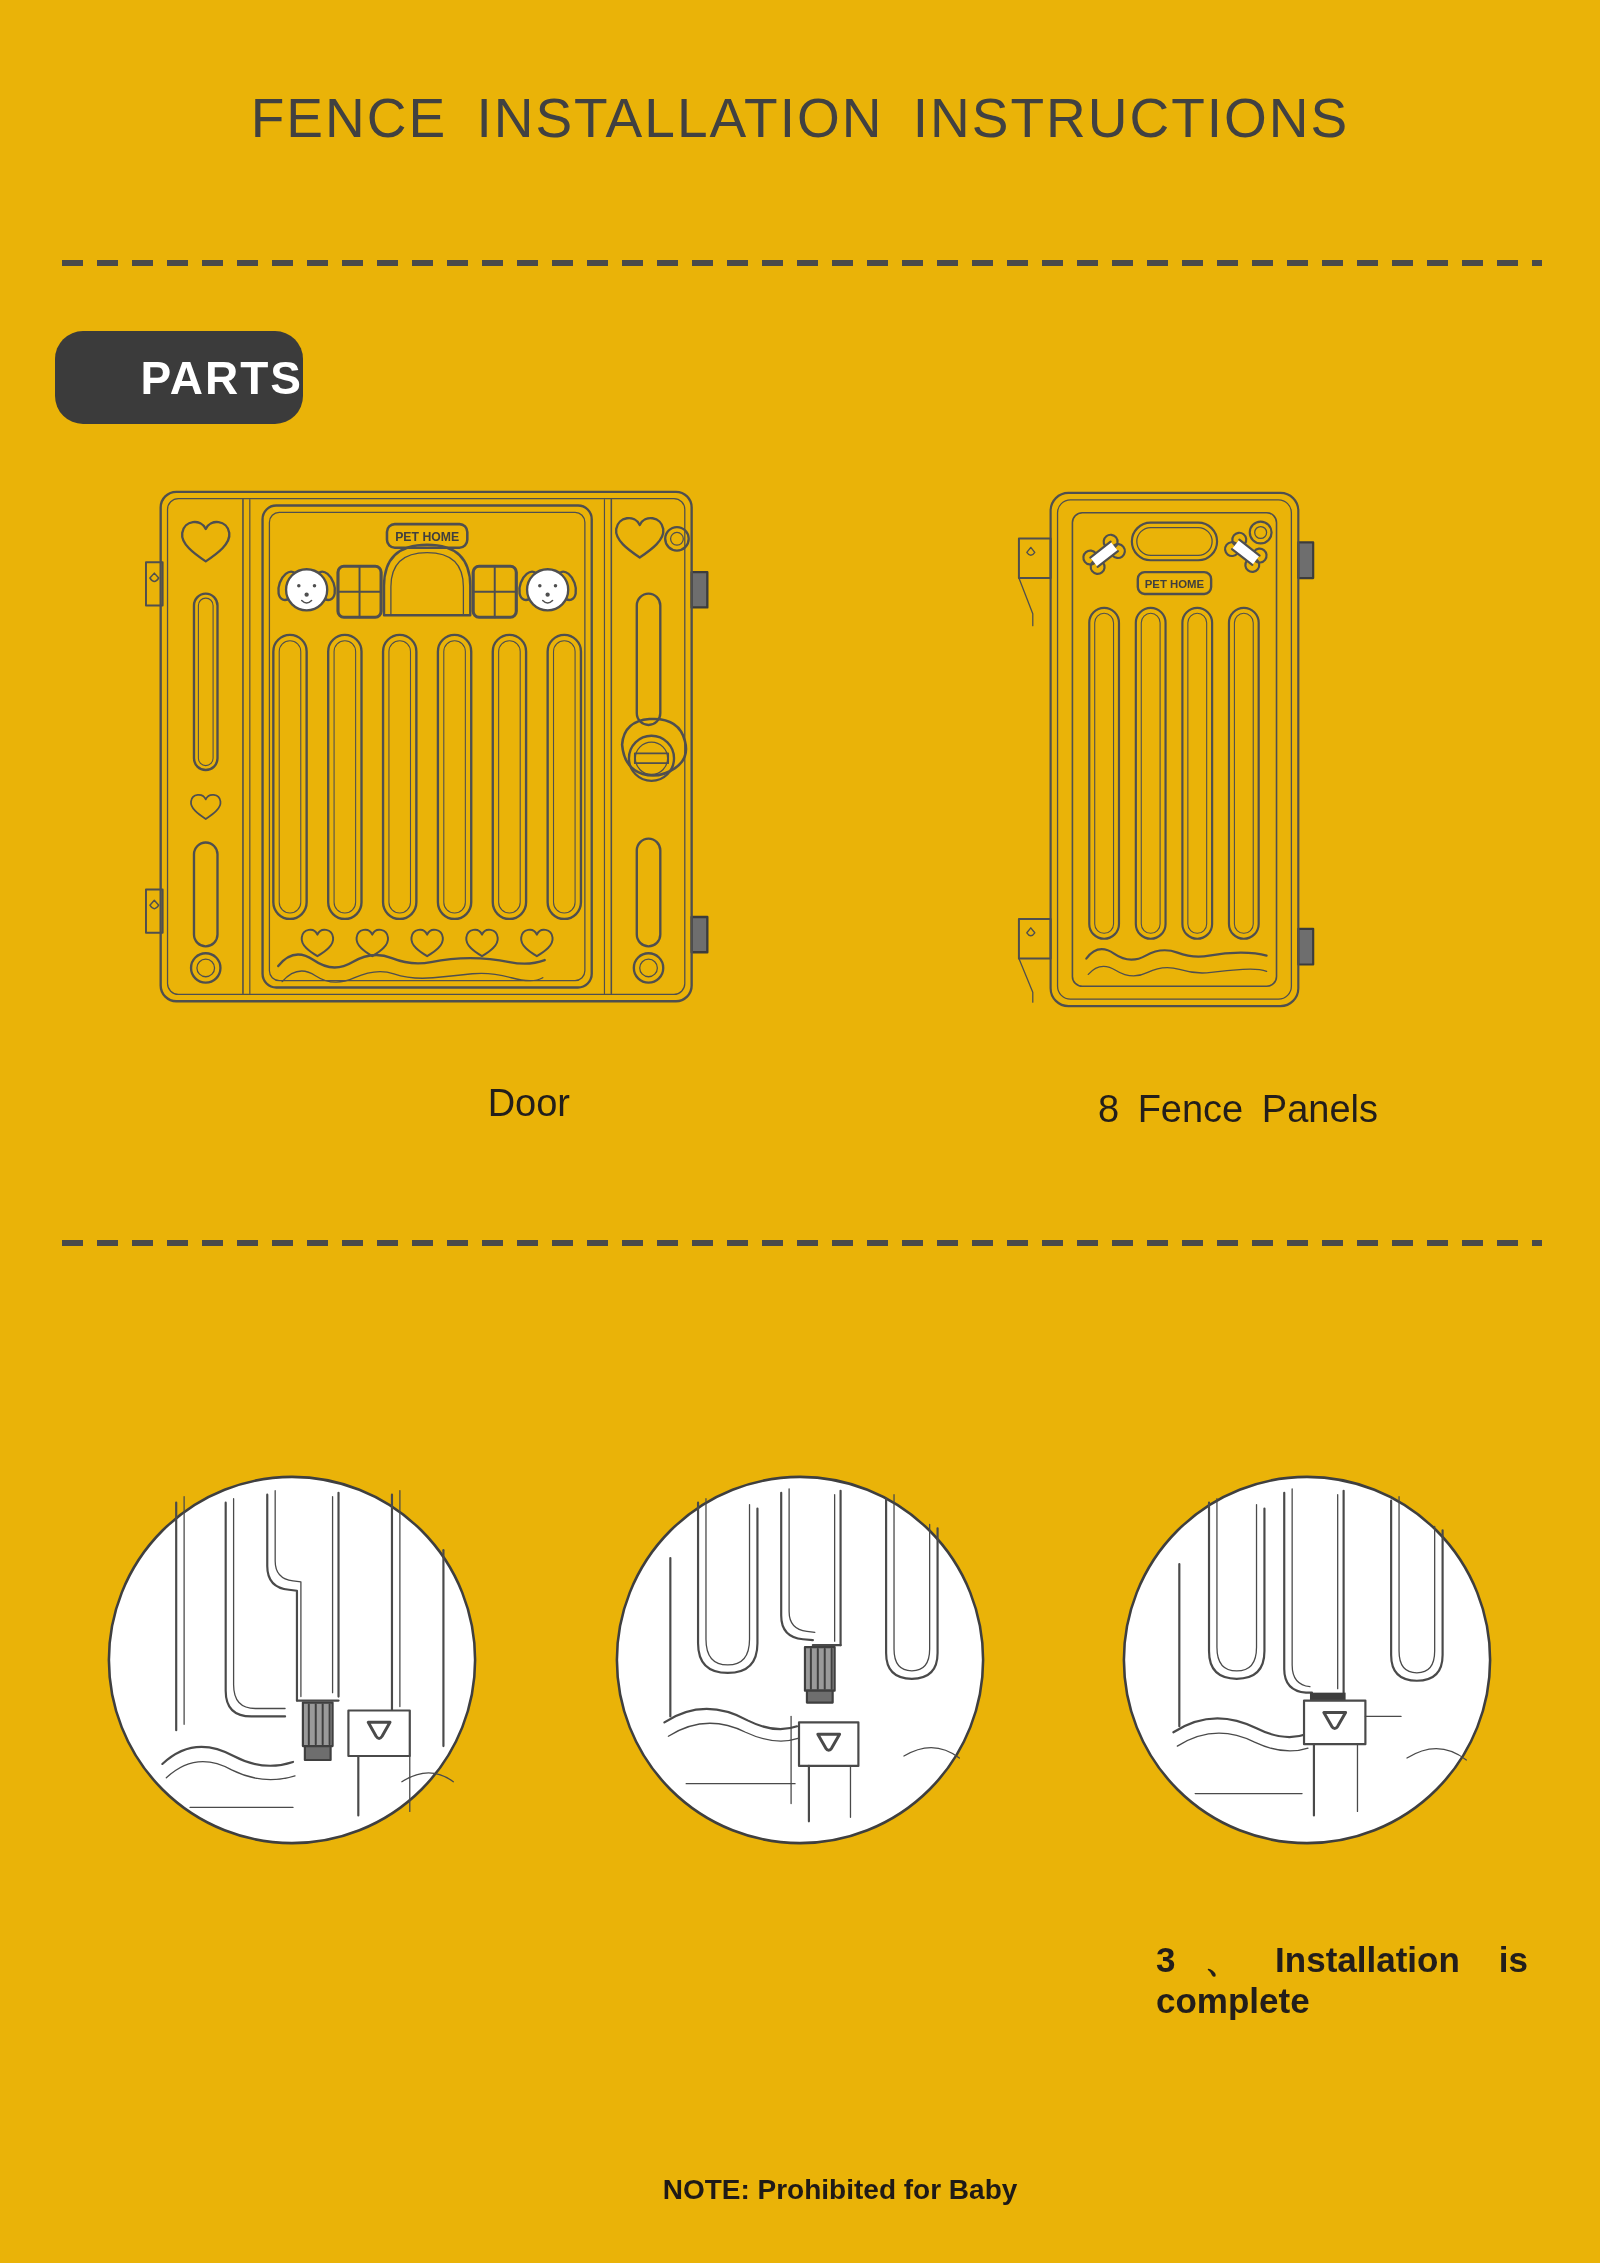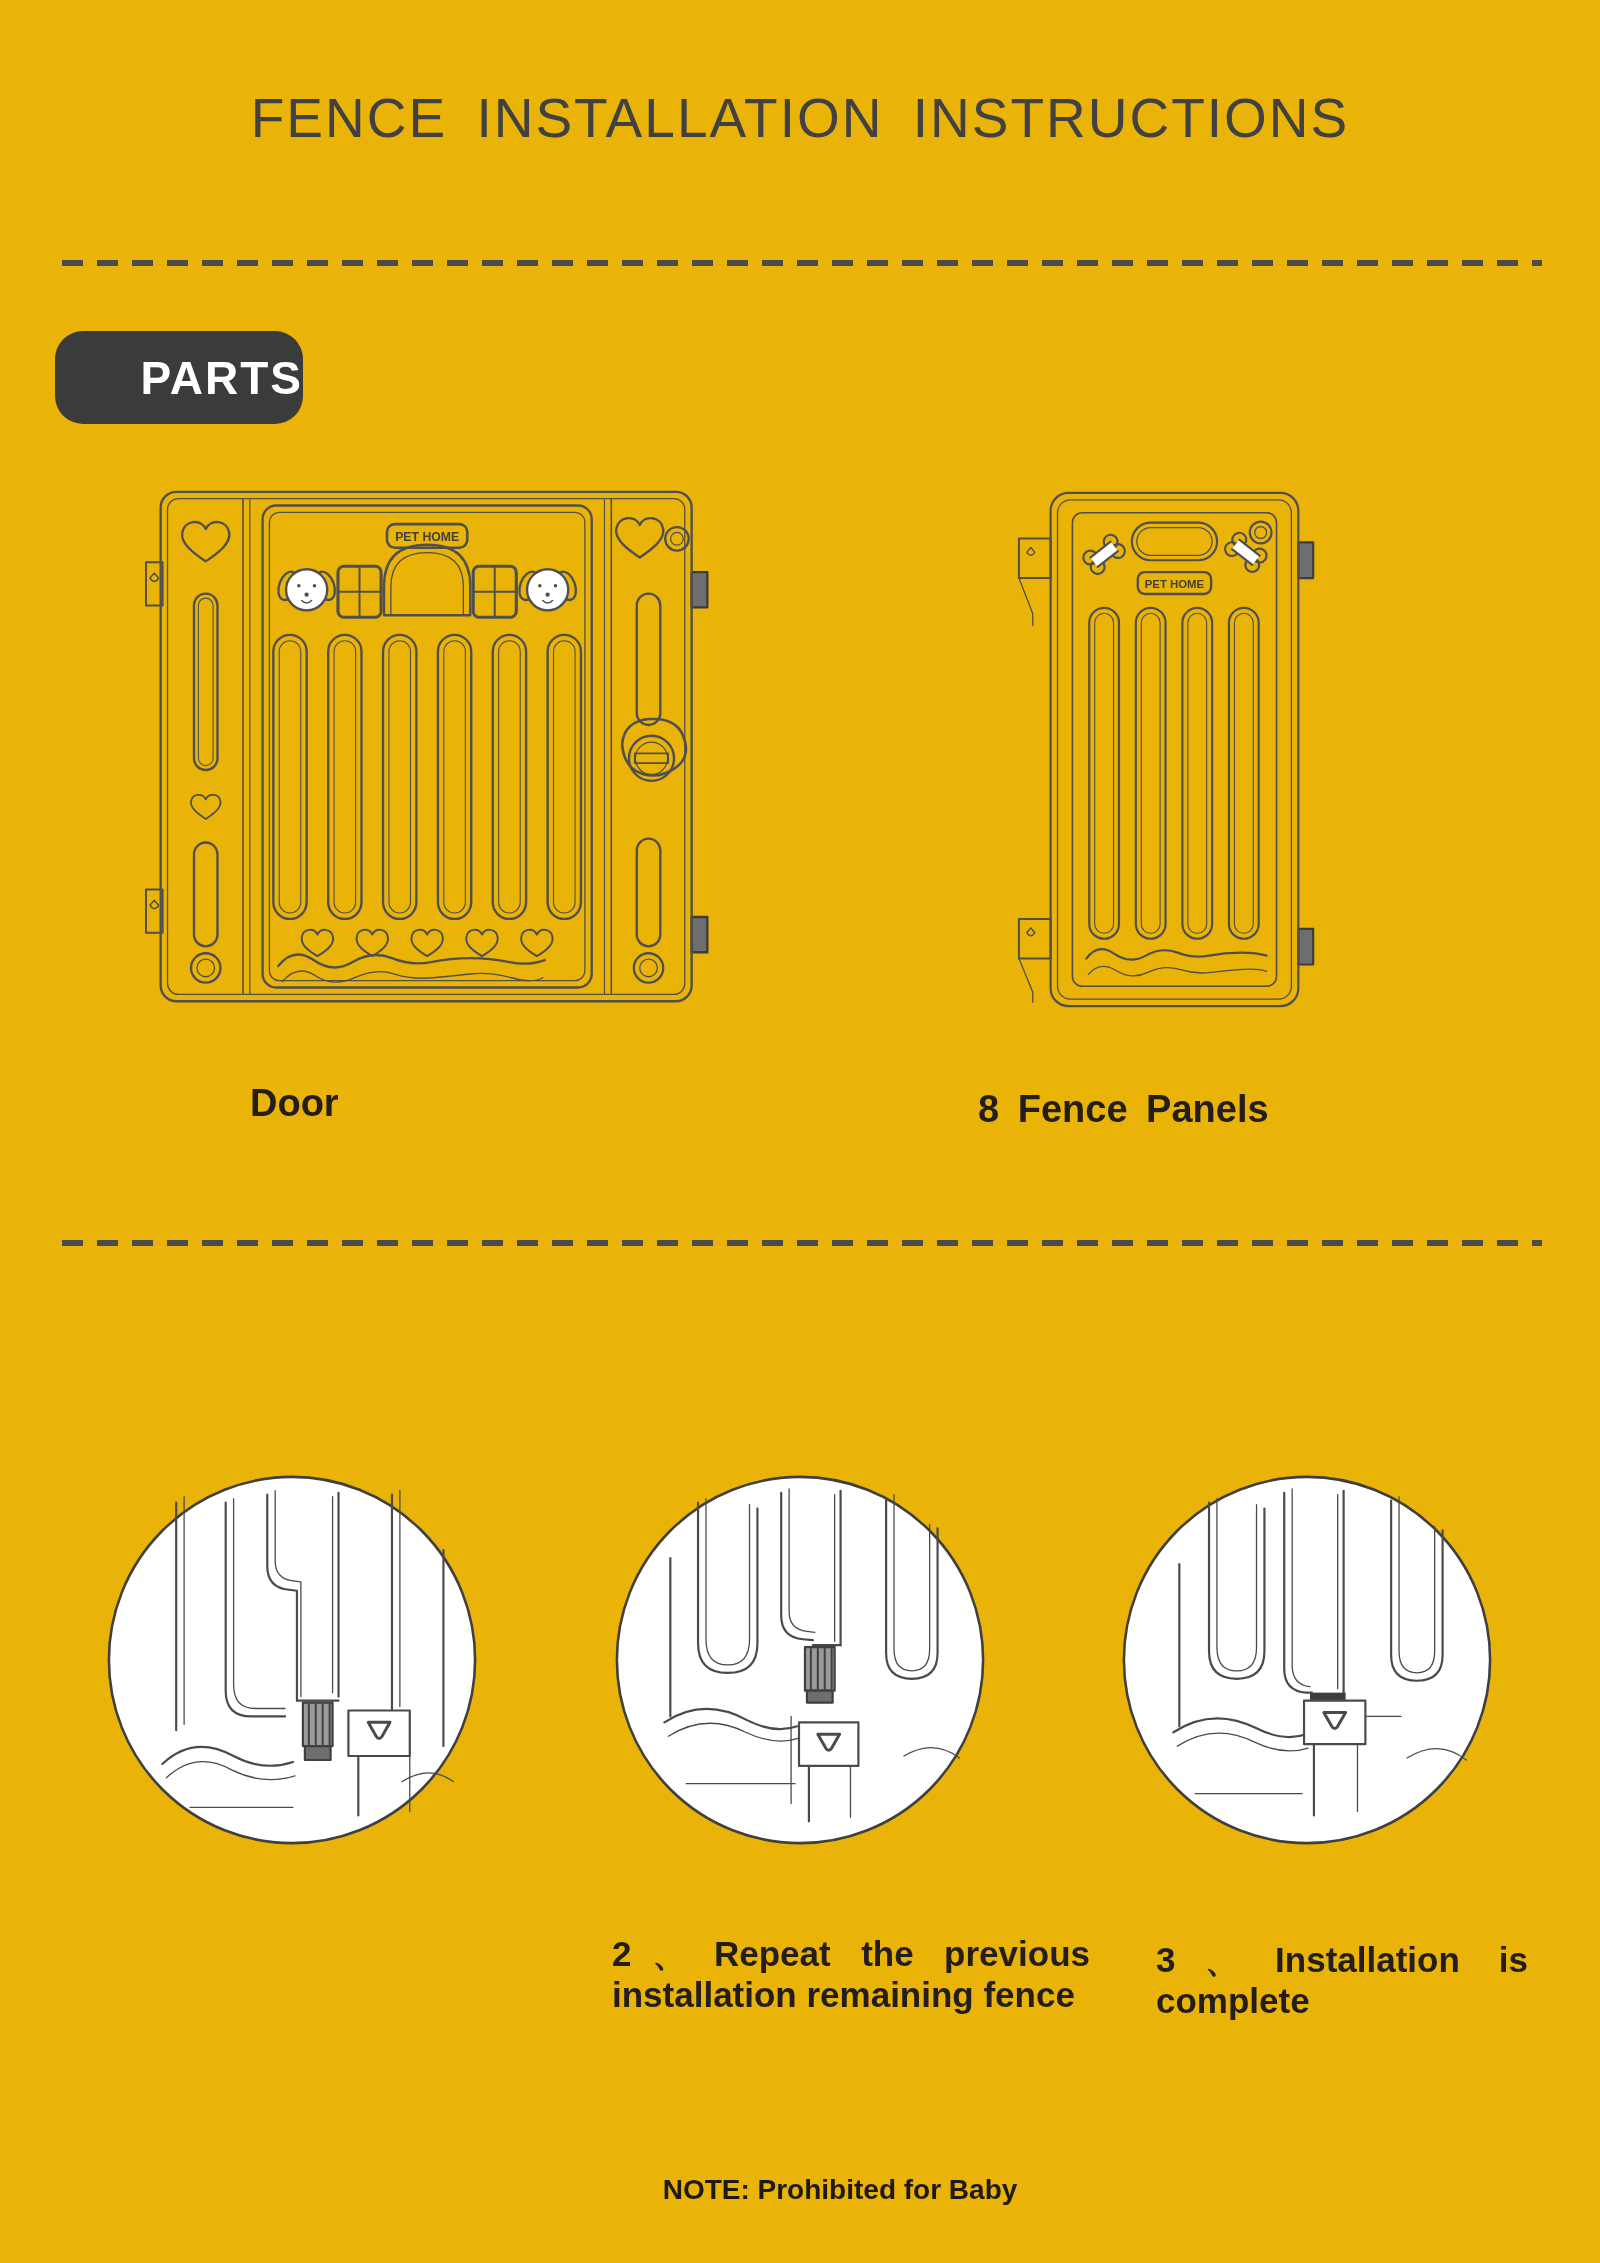--- a/index.html
+++ b/index.html
@@ -25,21 +25,21 @@
   .badge.steps{left:53px;top:1299px;width:467px;height:94px;font-size:42px;letter-spacing:1px;}
   .illo{position:absolute;}
   .illo svg{display:block;width:100%;height:100%;}
   .door-illo{left:145px;top:475px;width:578px;height:545px;}
   .panel-illo{left:1005px;top:481px;width:332px;height:537px;}
   .circ{position:absolute;width:386px;height:386px;top:1467px;}
   .circ.c1{left:99px;}
   .circ.c2{left:607px;}
   .circ.c3{left:1114px;}
   .part-label{
-    position:absolute;font-size:38px;font-weight:700;color:#231e1b;text-align:left;
+    position:absolute;font-size:38px;font-weight:400;color:#231e1b;text-align:right;
   }
   .part-label.door{left:250px;top:1082px;width:320px;}
   .part-label.panels{left:978px;top:1088px;width:400px;word-spacing:8px;}
   .step-text{
     position:absolute;font-size:35px;font-weight:700;color:#231e1b;
     line-height:1.16;text-align:justify;
   }
   .step-text .step-num{padding-right:6px;}
   .step-text.t1{left:85px;top:1934px;width:420px;}
   .step-text.t2{left:612px;top:1934px;width:478px;}
@@ -337,22 +337,19 @@
         <path d="M246 280 V 348" stroke-width="1.3"></path>
         <path d="M254 252 H 290" stroke-width="1.3"></path>
 
         <path d="M280 34 V 190 Q280 216 306 216 Q332 216 332 190 V 64"></path>
         <path d="M288 30 V 186 Q288 208 306 208 Q324 208 324 186 V 60" stroke-width="1.3"></path>
         <path d="M296 294 Q328 274 356 296" stroke-width="1.3"></path>
       </g>
     </svg>
   </div>
 
-  <div class="step-text t2">
-    <span class="step-num">2、</span><span>Repeat the previous installation remaining fence</span>
-  </div>
   <div class="step-text t3">
     <span class="step-num">3、</span><span>Installation is complete</span>
   </div>
 
   <div class="note">NOTE: Prohibited for Baby</div>
 
 </div>
 
 </body></html>

